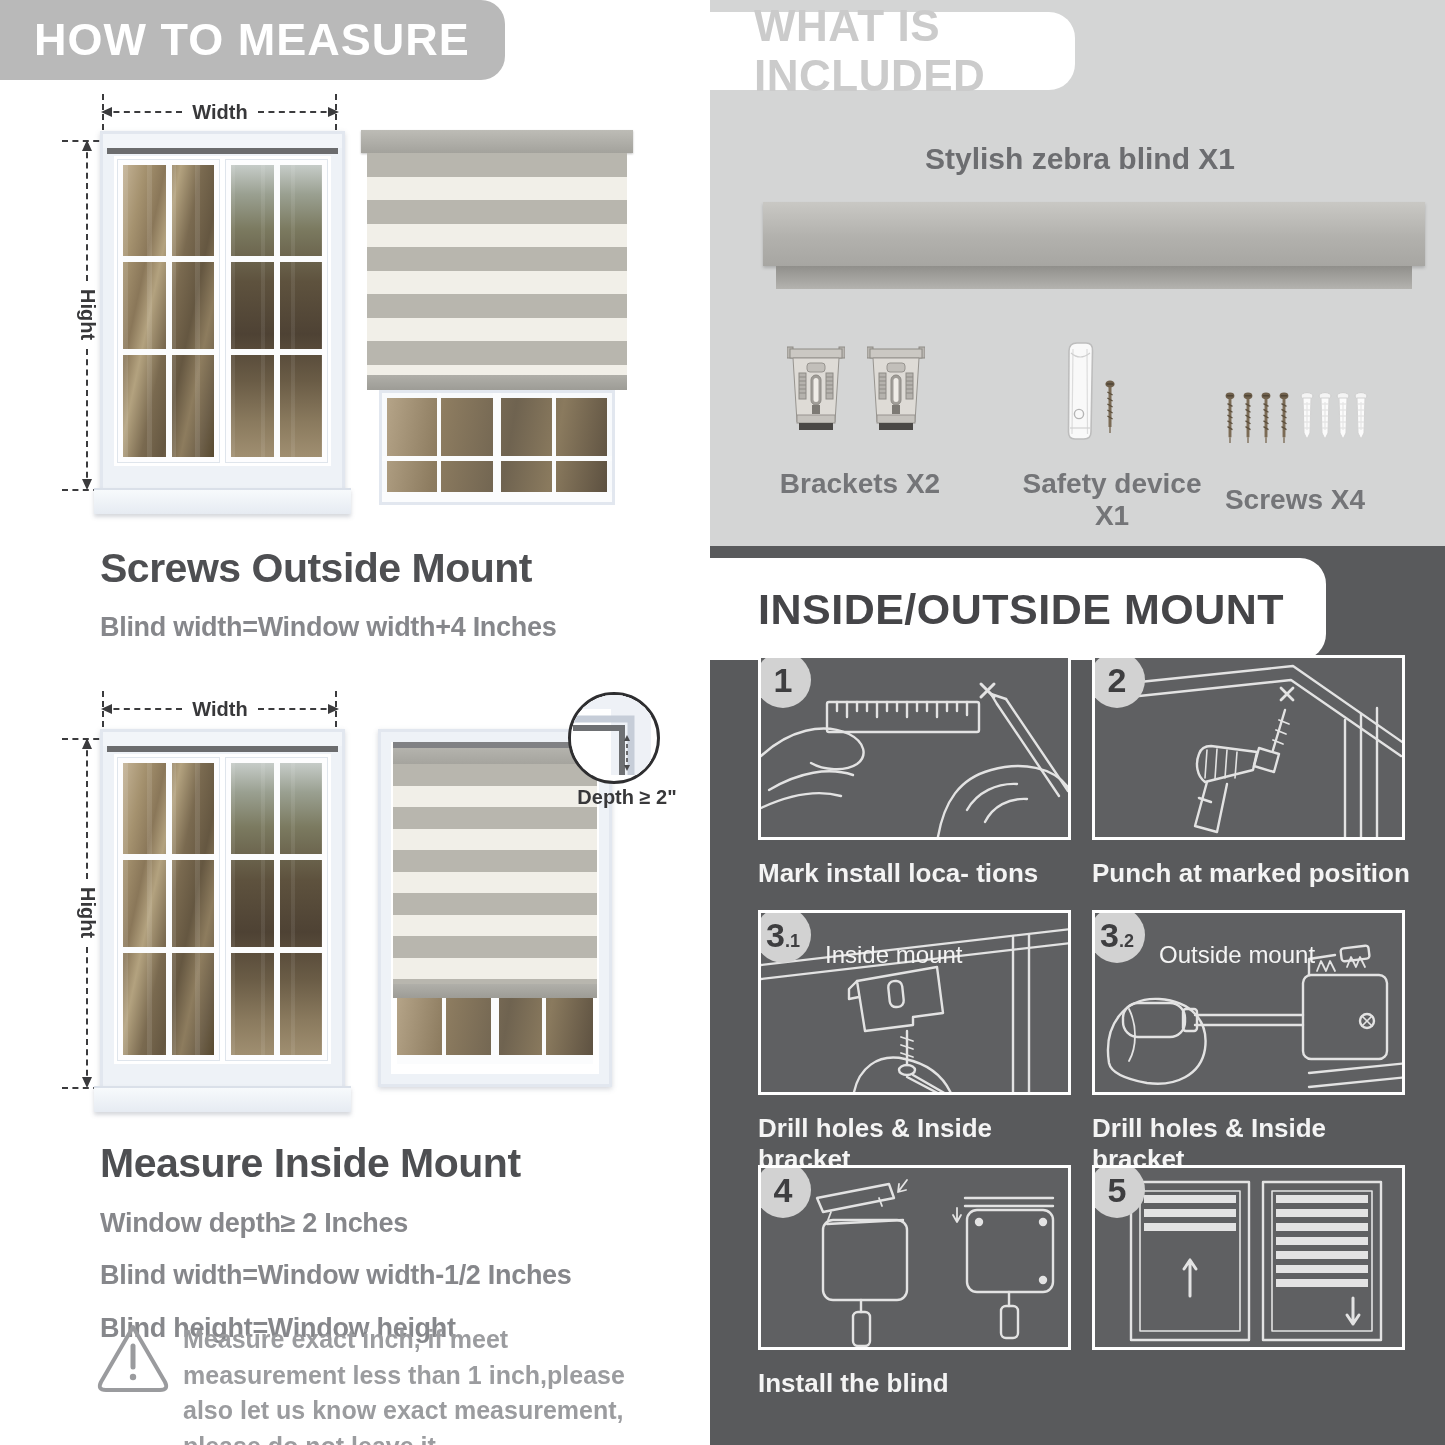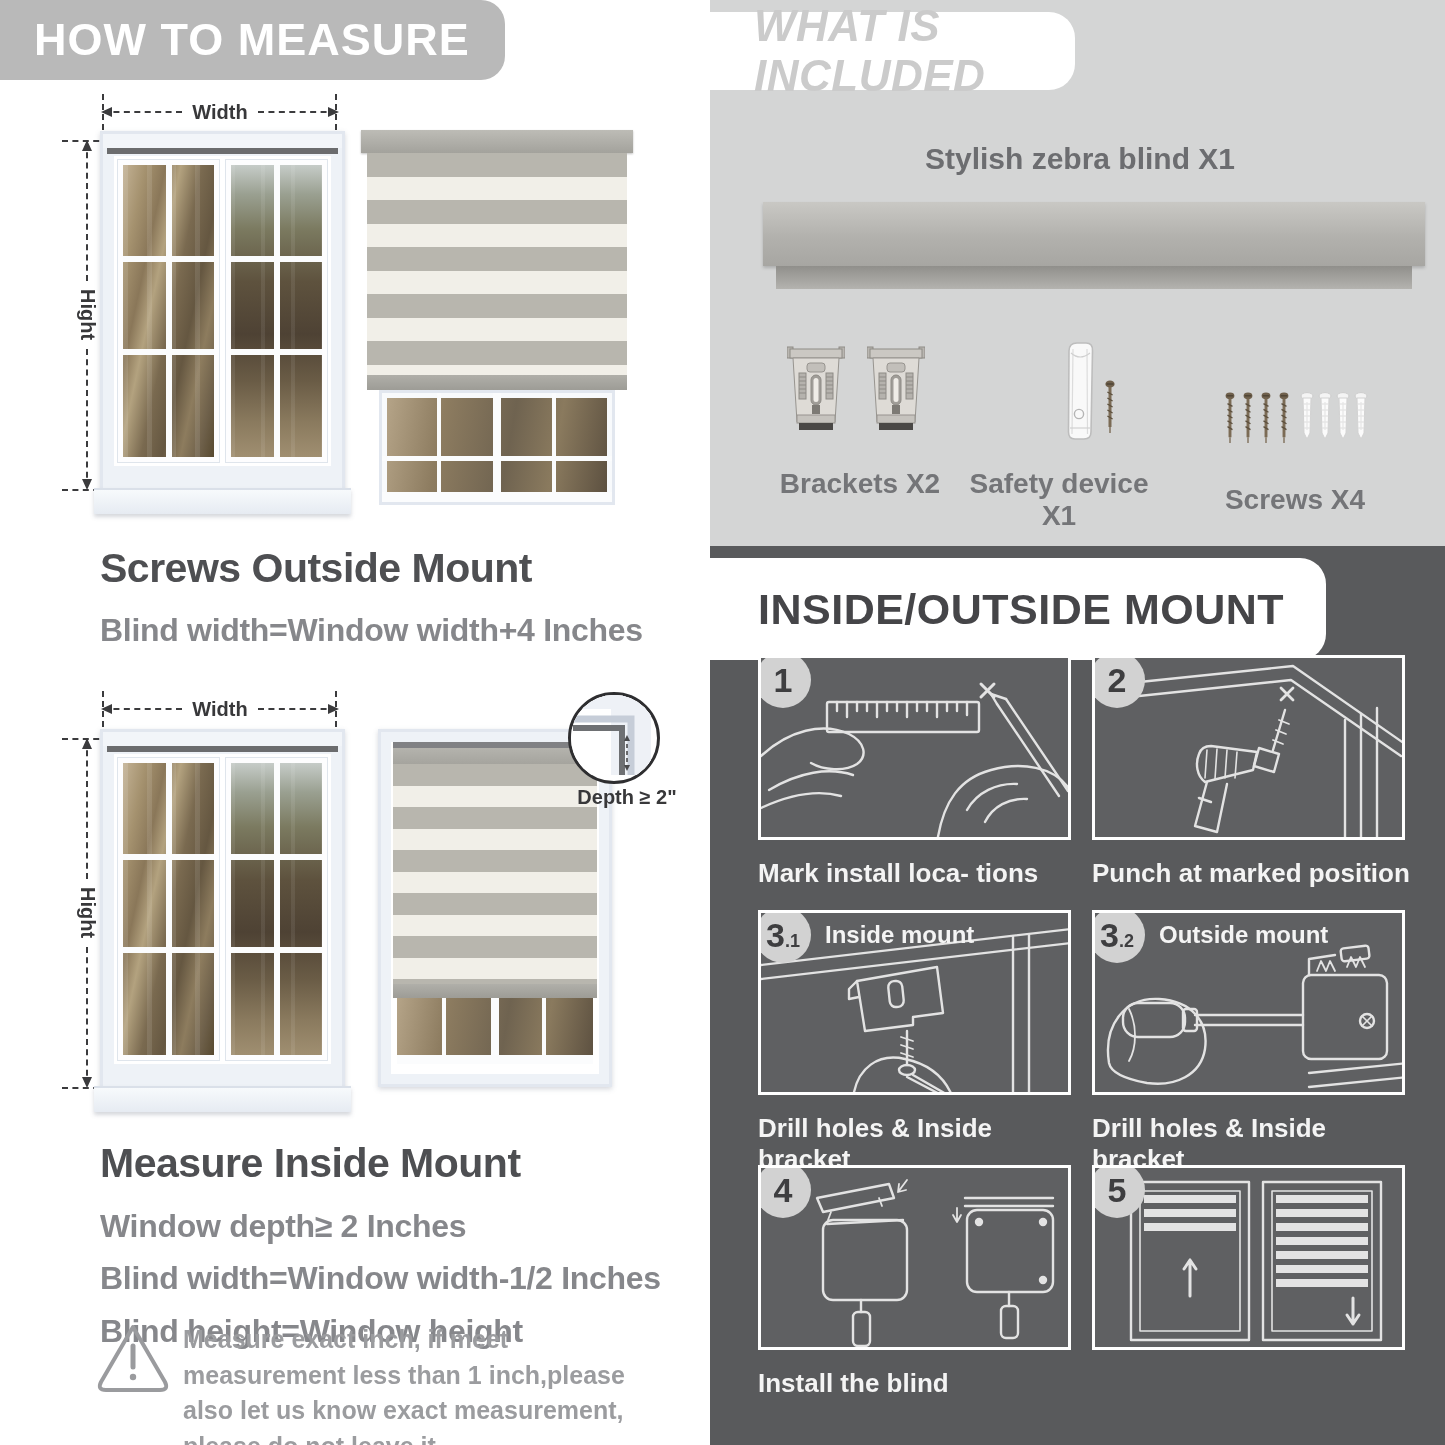--- a/index.html
+++ b/index.html
@@ -5,21 +5,21 @@
   html,body{margin:0;padding:0;background:#ffffff;}
   .page{position:relative;width:1445px;height:1445px;background:#ffffff;overflow:hidden;
         font-family:"Liberation Sans",sans-serif;-webkit-font-smoothing:antialiased;}
   .abs{position:absolute;}
 
   
   .howto-box{left:0;top:11;width:505px;height:80px;background:#b9b9b9;border-radius:0 24px 24px 0;
              display:flex;align-items:center;padding-left:34px;box-sizing:border-box;}
   .howto-box span{color:#ffffff;font-size:45px;font-weight:700;letter-spacing:1px;}
   .sec-title{font-size:41px;font-weight:700;color:#4e4f52;letter-spacing:-.5px;}
-  .formula{font-size:32px;font-weight:700;color:#86878b;letter-spacing:-.3px;}
+  .formula{font-size:27px;font-weight:700;color:#86878b;letter-spacing:-.3px;}
   .warn-text{font-size:25px;font-weight:700;color:#9b9c9f;line-height:1.42;}
 
   
   .dim-label{font-size:20px;font-weight:700;color:#38383a;}
   .dim-h{display:flex;align-items:center;height:16px;}
   .dim-h .ln{flex:1;border-top:2px dashed #3b3b3d;height:0;}
   .dim-h .dim-label{margin:0 10px;}
   .arr{width:0;height:0;position:absolute;}
   .arr.left{border-top:5px solid transparent;border-bottom:5px solid transparent;border-right:11px solid #3b3b3d;left:-2px;top:3px;}
   .arr.right{border-top:5px solid transparent;border-bottom:5px solid transparent;border-left:11px solid #3b3b3d;right:-2px;top:3px;}
@@ -58,36 +58,36 @@
   .mini-glass{position:absolute;inset:5px;background:linear-gradient(100deg,#b5a488 0%,#8d7c60 25%,#a7типа 0,#6f6350 55%,#8a7a5e 75%,#5c5040 100%);}
   .mini-glass{background:linear-gradient(100deg,#b5a488 0%,#8d7c60 25%,#6f6350 55%,#8a7a5e 75%,#5c5040 100%);}
   .mv{position:absolute;top:0;bottom:0;background:#fbfcfd;}
   .mh{position:absolute;left:0;right:0;background:#fbfcfd;}
 
   
   .light-panel{left:710px;top:0;width:735px;height:546px;background:#d4d5d5;}
   .dark-panel{left:710px;top:546px;width:735px;height:899px;background:#595a5c;}
   .included-hbox{left:710px;top:12px;width:365px;height:78px;background:#ffffff;border-radius:0 26px 26px 0;
                  display:flex;align-items:center;padding-left:44px;box-sizing:border-box;}
-  .included-hbox span{color:#cbcbcb;font-size:44px;font-weight:700;letter-spacing:.5px;font-style:italic;}
+  .included-hbox span{color:#cbcbcb;font-size:44px;font-weight:700;letter-spacing:.5px;}
   .product-label{font-size:30px;font-weight:700;color:#6c6d70;}
   .rail-main{left:763px;top:202px;width:662px;height:64px;background:linear-gradient(180deg,#c9c8c4,#b2b1ad 55%,#a7a6a2);
              box-shadow:0 2px 3px rgba(0,0,0,.18);}
   .rail-under{left:776px;top:266px;width:636px;height:23px;background:linear-gradient(180deg,#908f8b,#b4b3af);}
   .part-label{font-size:28px;font-weight:700;color:#747578;text-align:center;}
   .mount-hbox{left:710px;top:558px;width:616px;height:102px;background:#ffffff;border-radius:0 26px 26px 0;
               display:flex;align-items:center;padding-left:48px;box-sizing:border-box;}
   .mount-hbox span{color:#454548;font-size:43px;font-weight:700;letter-spacing:.5px;}
 
   
   .step-box{position:absolute;width:313px;height:185px;border:3px solid #ffffff;background:#5f6062;box-sizing:border-box;overflow:hidden;}
   .badge{position:absolute;top:-6px;left:-6px;width:56px;height:56px;border-radius:50%;background:#d2d2d2;
          display:flex;align-items:center;justify-content:center;color:#3e3e40;font-size:34px;font-weight:700;}
   .badge .sub{font-size:18px;margin-top:12px;}
-  .step-title{position:absolute;top:8px;left:64px;font-size:24px;font-weight:700;color:#f4f4f4;}
+  .step-title{position:absolute;top:28px;left:64px;font-size:24px;font-weight:400;color:#f4f4f4;}
   .step-caption{position:absolute;width:330px;font-size:26px;font-weight:700;color:#f4f4f4;}
   .art{position:absolute;inset:0;}
   .art svg{display:block;}
 
   .callout-circle{left:568px;top:692px;width:86px;height:86px;border-radius:50%;background:#ffffff;
                   border:3px solid #2e2e30;overflow:hidden;z-index:5;}
 </style>
 </head>
 <body>
 
@@ -368,21 +368,21 @@
       </svg>
     <svg width="14" height="50" viewBox="0 0 14 50">
         <ellipse cx="7" cy="4" rx="6" ry="3.4" fill="#f4f4f4" stroke="#cccccc"></ellipse>
         <path d="M3,6 L4,41 L7,47 L10,41 L11,6 Z" fill="#fbfbfb" stroke="#d2d2d2"></path>
         <path d="M3.5,12 h7 M3.5,18 h7 M3.5,24 h7 M3.8,30 h6.4 M4.2,36 h5.6" stroke="#dddddd" stroke-width="1.2"></path>
         <path d="M7,10 v28" stroke="#e6e6e6" stroke-width="1.2"></path>
       </svg>
   </div>
 
   <div class="abs part-label" style="left:760px;top:468px;width:200px;">Brackets X2</div>
-  <div class="abs part-label" style="left:949px;top:468px;width:220px;">Safety device X1</div>
+  <div class="abs part-label" style="left:1002px;top:468px;width:220px;">Safety device X1</div>
   <div class="abs part-label" style="left:1215px;top:484px;width:160px;">Screws X4</div>
 
   <div class="abs dark-panel"></div>
 
   <div class="abs mount-hbox">
     <span>INSIDE/OUTSIDE MOUNT</span>
   </div>
 
   <div class="abs step-box" style="left:758px;top:655px;">
     <div class="art">

